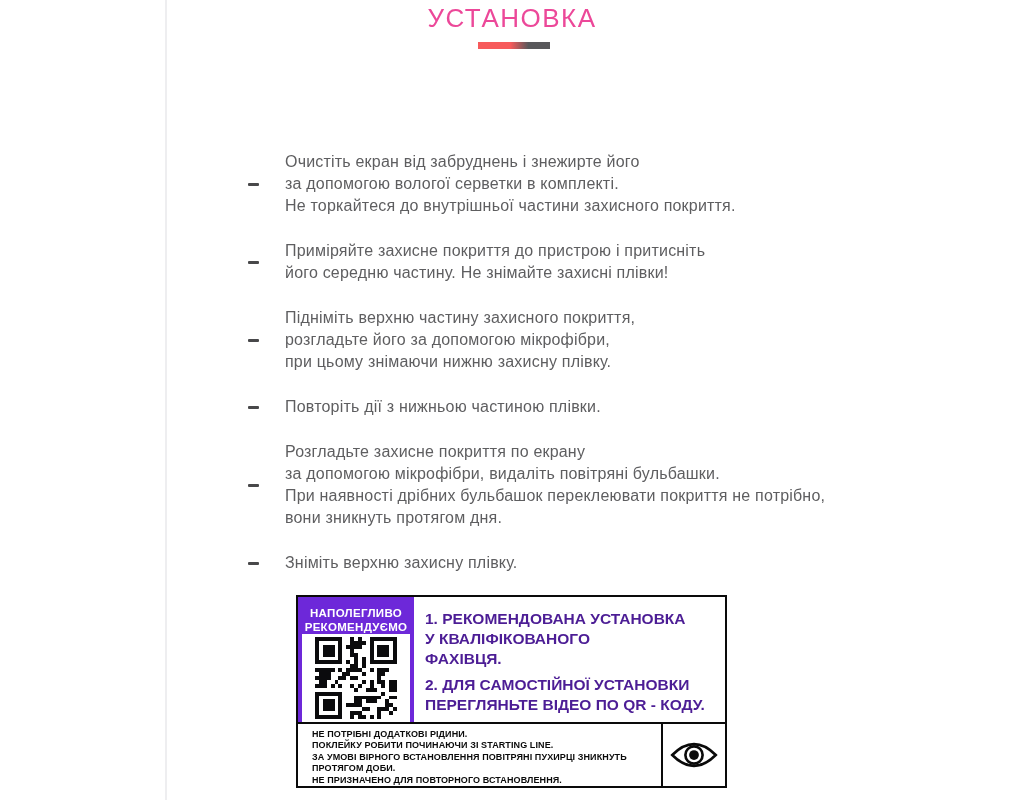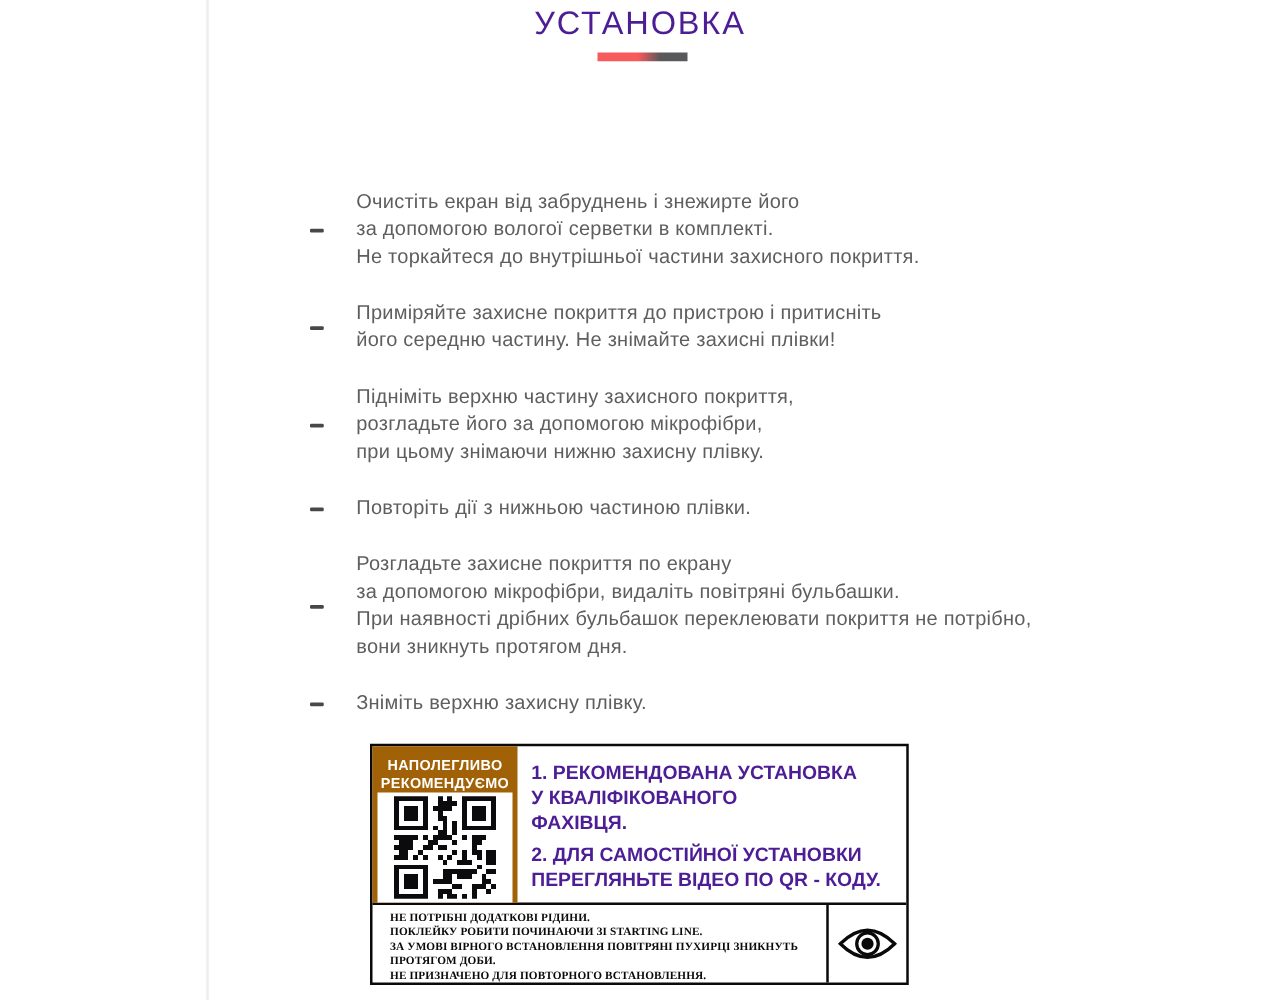--- a/index.html
+++ b/index.html
@@ -20,21 +20,21 @@
     width: 2px; height: 800px;
     background: #eeeef0;
   }
   .page-title {
     position: absolute;
     left: 0; top: 3px; width: 1024px;
     text-align: center;
     font-size: 26px;
     font-weight: 500;
     letter-spacing: 1.5px;
-    color: #4c1d95;
+    color: #ec4899;
   }
   .accent-bar {
     position: absolute;
     left: 478px; top: 42px;
     width: 72px; height: 7px;
   }
   .instruction-list {
     position: absolute;
     left: 248px; top: 139px;
     width: 700px;
@@ -74,21 +74,21 @@
     background: #ffffff;
   }
   .rec-top {
     flex: 1 1 auto;
     display: flex;
     border-bottom: 2px solid #0a0a0a;
     min-height: 0;
   }
   .rec-badge-cell {
     flex: 0 0 116px;
-    background: #a16207;
+    background: #6d28d9;
     display: flex;
     flex-direction: column;
     align-items: center;
     padding-top: 9px;
     box-sizing: border-box;
   }
   .badge-text {
     color: #ffffff;
     font-weight: 700;
     font-size: 11.5px;
@@ -114,21 +114,20 @@
     font-weight: 700;
     font-size: 15.5px;
     line-height: 20px;
     color: #4c1d95;
     white-space: pre-line;
   }
   .rec-point + .rec-point { margin-top: 6px; }
   .rec-bottom {
     flex: 0 0 52px;
     display: flex;
-    font-family: Liberation Serif, serif;
   }
   .rec-notes-cell {
     flex: 1 1 auto;
     padding: 5px 6px 0 14px;
     box-sizing: border-box;
   }
   .rec-note {
     font-weight: 700;
     font-size: 9px;
     line-height: 11.5px;

